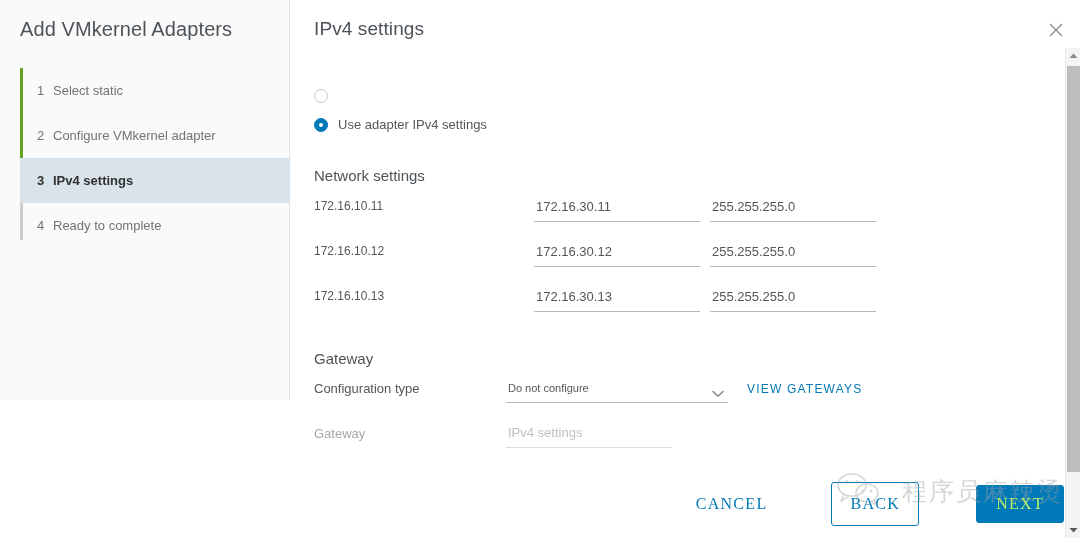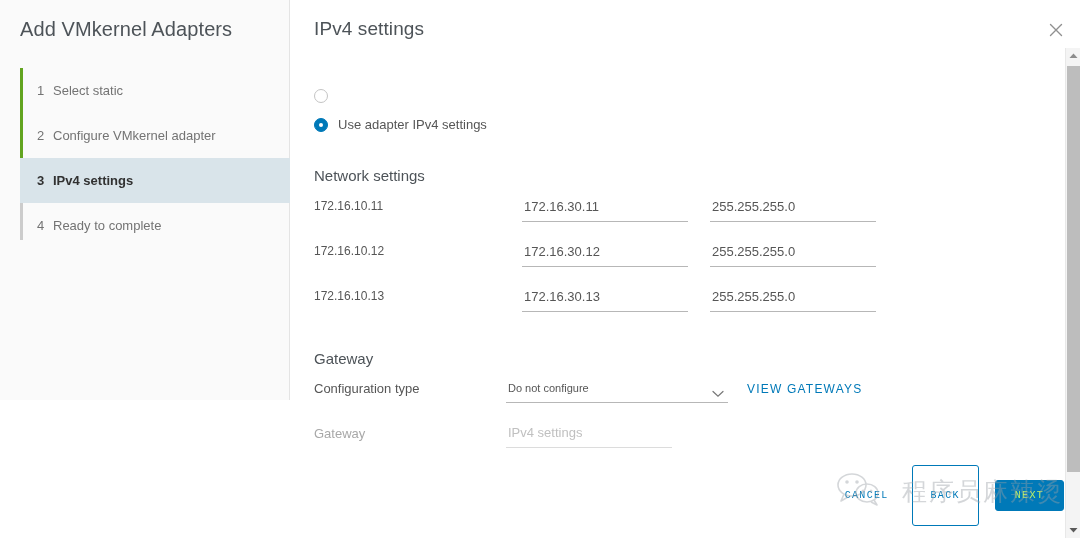--- a/index.html
+++ b/index.html
@@ -183,21 +183,21 @@
     border-bottom: 1px solid #b7b7b7;
     background: transparent;
     font-family: "Liberation Sans", sans-serif;
     font-size: 13px;
     color: #565656;
     padding: 0 2px 4px 2px;
     outline: none;
     border-radius: 0;
   }
   .field::placeholder { color: #b3b3b3; }
-  .field-ip   { left: 208px; }
+  .field-ip   { left: 220px; }
   .field-mask { left: 396px; }
 
   
   #cfg-label {
     position: absolute;
     left: 24px; top: 381px;
     font-size: 13px;
     color: #565656;
   }
   #cfg-select {
@@ -258,38 +258,39 @@
   
   #footer {
     position: absolute;
     right: 16px; bottom: 12px;
     display: flex;
     align-items: center;
     gap: 16px;
     z-index: 4;
   }
   .btn {
-    font-family: Liberation Mono, monospace;
-    font-size: 10px;
+    font-family: Liberation Serif, serif;
+    font-size: 16px;
     letter-spacing: 1.3px;
     text-transform: uppercase;
     cursor: pointer;
     border-radius: 3px;
+    margin-left: 41px;
   }
   #btn-cancel {
     background: transparent;
     border: 1px solid transparent;
     color: #0079b8;
     padding: 8px 6px;
   }
   #btn-back {
     background: #ffffff;
     border: 1px solid #0079b8;
     color: #0079b8;
-    padding: 24px 18px;
+    padding: 12px 18px;
   }
   #btn-next {
     background: #0079b8;
     border: 1px solid #0079b8;
     color: #bef264;
     padding: 9px 19px;
   }
 
   
   #watermark {

